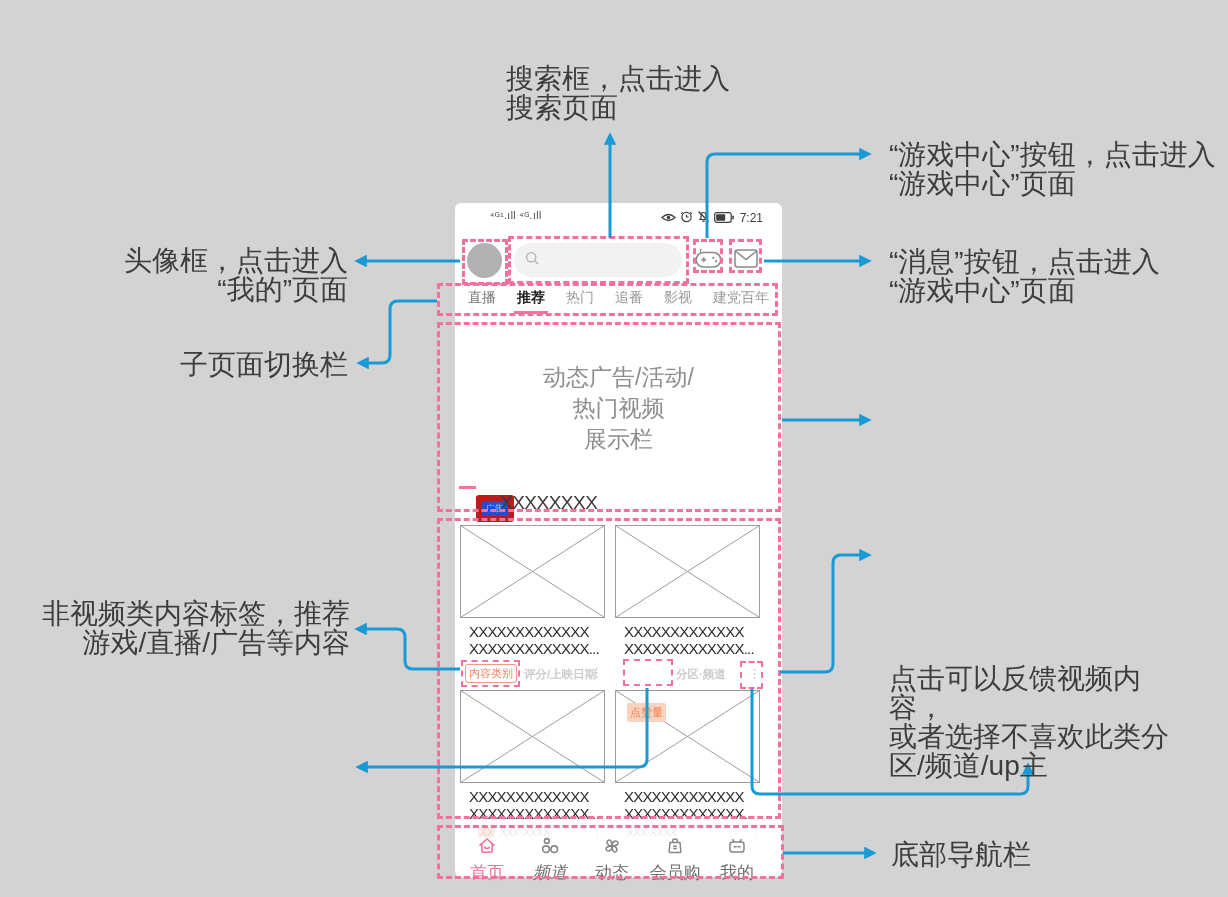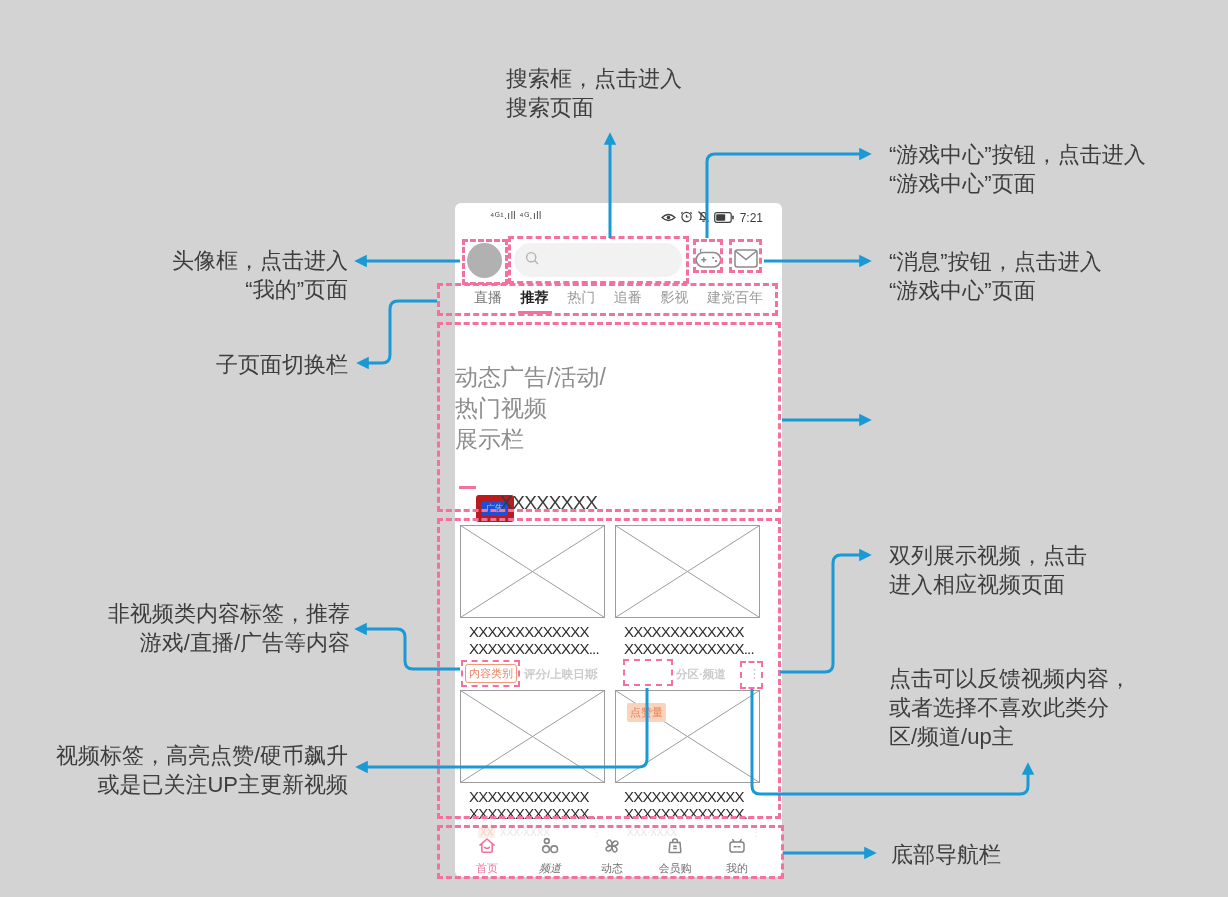--- a/index.html
+++ b/index.html
@@ -14,57 +14,57 @@
            background:#ffffff; border-radius:6px; }
   .statusbar-signal { position:absolute; left:490px; top:210px; font-size:10px; color:#3f3f3f; letter-spacing:0.5px; }
   .sb-right { position:absolute; right:465px; top:209px; display:flex; align-items:center; gap:4px; color:#3f3f3f; }
   .sb-time { font-size:12px; color:#3c3c3c; margin-left:2px; }
   .avatar { position:absolute; left:467px; top:243px; width:35px; height:35px; border-radius:50%; background:#b1b1b1; }
   .search-pill { position:absolute; left:514px; top:243px; width:168px; height:34px; background:#f2f2f2; border-radius:17px; display:flex; align-items:center; padding-left:11px; color:#b3b3b3; }
   .icon-btn { position:absolute; color:#8a8a8a; }
   .gamepad { left:695px; top:248px; }
   .envelope { left:734px; top:249px; }
   
-  .tabs { position:absolute; left:455px; top:289px; width:327px; display:flex; justify-content:space-between; padding:0 19px; font-size:14px; color:#9a9a9a; }
+  .tabs { position:absolute; left:455px; top:289px; width:327px; display:flex; justify-content:space-between; padding:0 13px; font-size:14px; color:#9a9a9a; }
   .tab { position:relative; }
   .tab.first { color:#767676; }
   .tab.active { color:#222; font-weight:700; }
   .tab.active::after { content:""; position:absolute; left:-3px; right:-3px; bottom:-7px; height:3px; background:#f4719e; }
   
-  .banner-text { position:absolute; left:455px; top:362px; width:327px; font-size:23px; line-height:31px; color:#8d8d8d; white-space:pre-line; }
+  .banner-text { position:absolute; left:455px; top:362px; width:327px; text-align:center; font-size:23px; line-height:31px; color:#8d8d8d; white-space:pre-line; }
   .stray-dash { position:absolute; left:459px; top:486px; width:17px; height:3px; background:#f4719e; }
   .ad-badge { position:absolute; left:476px; top:495px; font-size:9px; color:#bcbcbc; border:6px solid #b91c1c; border-radius:3px; padding:1px 4px; background:#1d4ed8; }
   .ad-title { position:absolute; left:500px; top:492px; font-size:19px; color:#3a3a3a; letter-spacing:-0.5px; }
   
   .thumb { position:absolute; width:145px; height:93px; display:block; }
   .vtitle { position:absolute; width:142px; font-size:15px; line-height:16.5px; color:#2c2c2c; letter-spacing:-0.8px; white-space:pre-line; }
   .badge-outline { position:absolute; font-size:11px; color:#ec8161; border:1px solid #f0997c; border-radius:3px; padding:1px 3px; background:#fff; }
   .badge-fill { position:absolute; font-size:11px; color:#ec7f4e; background:#f9d3bd; border-radius:2px; padding:2px 3px; }
   .meta { position:absolute; font-size:11.5px; color:#cbcbcb;font-weight:bold; }
   .dots { position:absolute; font-size:13px; color:#c2c2c2; }
   
   .partial-meta { position:absolute; left:455px; top:827px; width:327px; height:12px; overflow:hidden; opacity:0.5; font-size:10px; }
   .partial-meta span { position:absolute; top:0; }
   .pm-tag { left:23px; color:#f0a184; background:#fbe3d6; padding:0 2px; }
   .pm-meta1 { left:45px; color:#cfcfcf; }
   .pm-d1 { left:137px; color:#cfcfcf; }
   .pm-meta2 { left:172px; color:#cfcfcf; }
   .pm-d2 { left:296px; color:#cfcfcf; }
   
   .nav-item { position:absolute; top:836px; width:56px; text-align:center; color:#858585; }
-  .nav-item .nav-label { display:block; font-size:11px; color:#6e6e6e; margin-top:1px; }
+  .nav-item .nav-label { display:block; font-size:17px; color:#6e6e6e; margin-top:1px; }
   .nav-item.active { color:#f2719d; }
   .nav-item.active .nav-label { color:#f2719d; }
   
   .hl { position:absolute; border:3px dashed #f4719e; pointer-events:none; }
   .hl.thin { border-width:2px; }
   
   .lines { position:absolute; left:0; top:0; width:1228px; height:897px; pointer-events:none; }
   
-  .ann { position:absolute; font-size:22px; line-height:29px; color:#3d3d3d; white-space:pre-line; }
+  .ann { position:absolute; font-size:28px; line-height:29px; color:#3d3d3d; white-space:pre-line; }
   .ann.right { text-align:right; }
 </style>
 </head>
 <body>
 
 <div class="canvas">
 
   <div class="phone"></div>
 
   <span class="statusbar-signal">⁴ᴳ¹.ıll  ⁴ᴳ.ıll</span>
@@ -248,24 +248,20 @@
 
   <div class="ann" style="left:506px; top:64px; width:240px;">搜索框，点击进入
 搜索页面</div>
   <div class="ann" style="left:889px; top:140px; width:330px;">“游戏中心”按钮，点击进入
 “游戏中心”页面</div>
   <div class="ann" style="left:889px; top:247px; width:330px;">“消息”按钮，点击进入
 “游戏中心”页面</div>
   <div class="ann right" style="right:880px; top:246px; width:280px;">头像框，点击进入
 “我的”页面</div>
   <div class="ann right" style="right:880px; top:350px; width:220px;">子页面切换栏</div>
-  <div class="ann" style="left:889px; top:541px; width:300px;">双列展示视频，点击
-进入相应视频页面</div>
   <div class="ann right" style="right:878px; top:599px; width:310px;">非视频类内容标签，推荐
 游戏/直播/广告等内容</div>
-  <div class="ann right" style="right:880px; top:741px; width:340px;">视频标签，高亮点赞/硬币飙升
-或是已关注UP主更新视频</div>
   <div class="ann" style="left:889px; top:664px; width:300px;">点击可以反馈视频内容，
 或者选择不喜欢此类分
 区/频道/up主</div>
   <div class="ann" style="left:891px; top:840px; width:200px;">底部导航栏</div>
 
 </div>
 
 </body></html>

